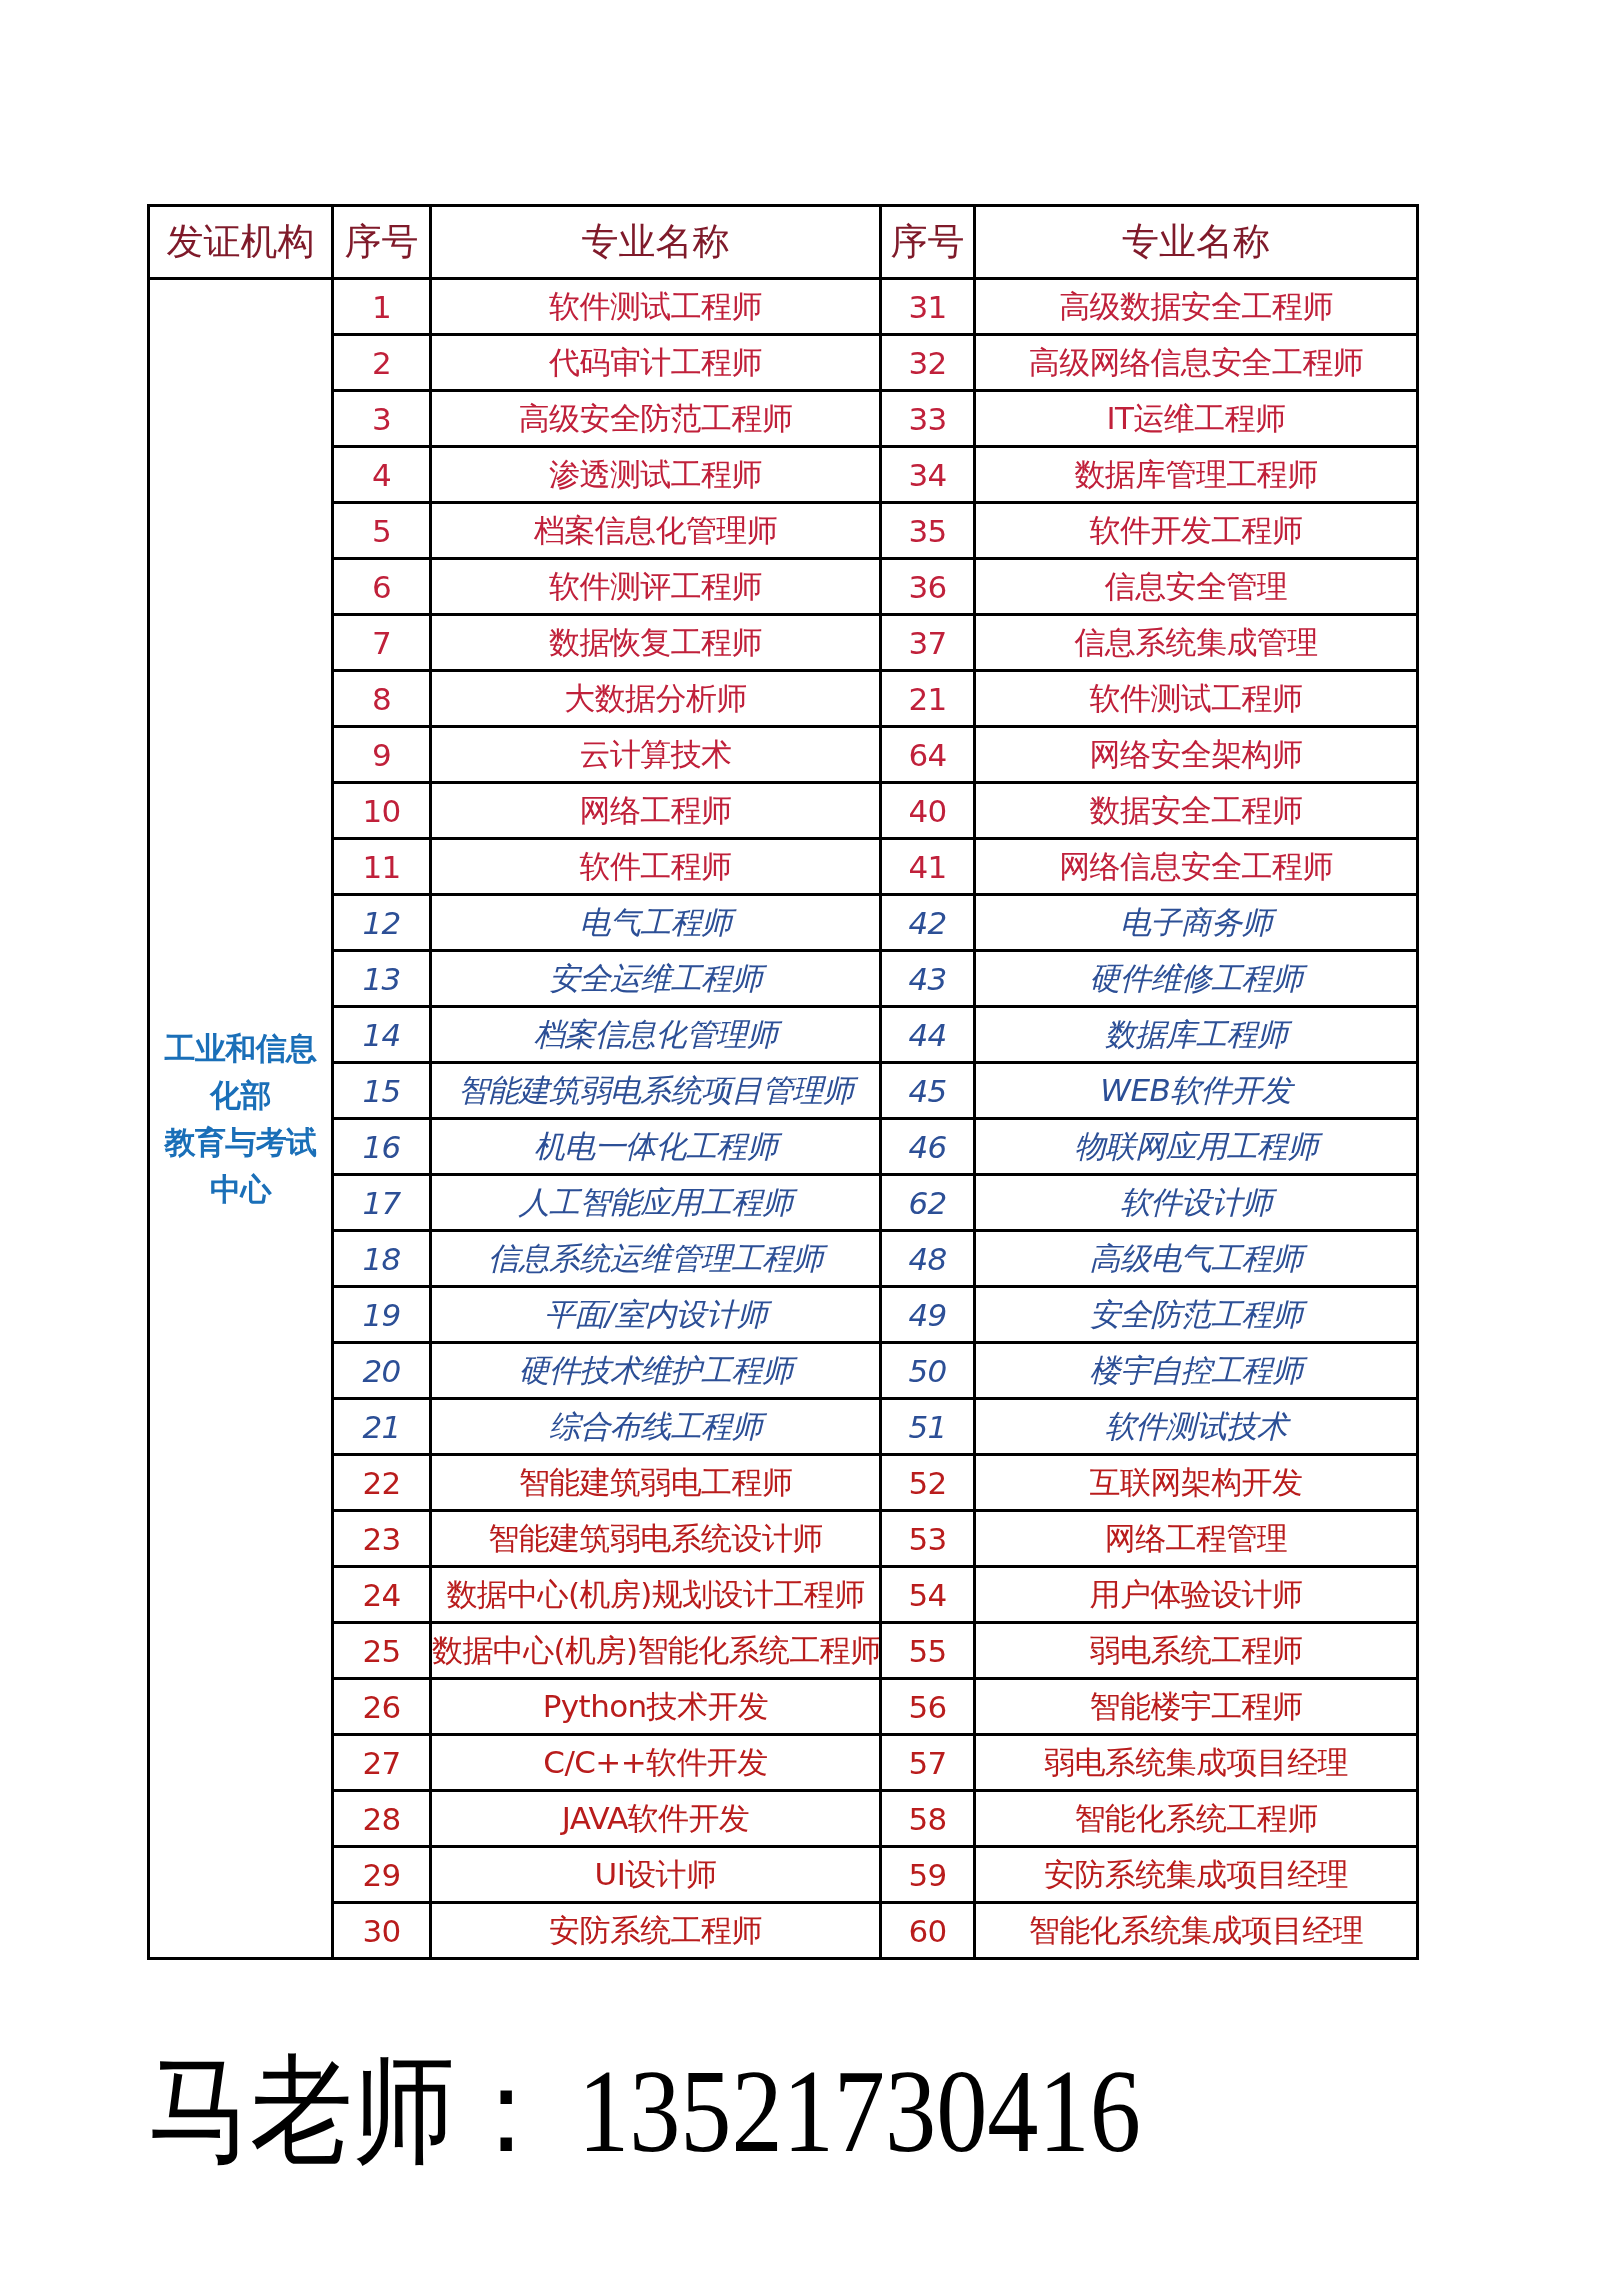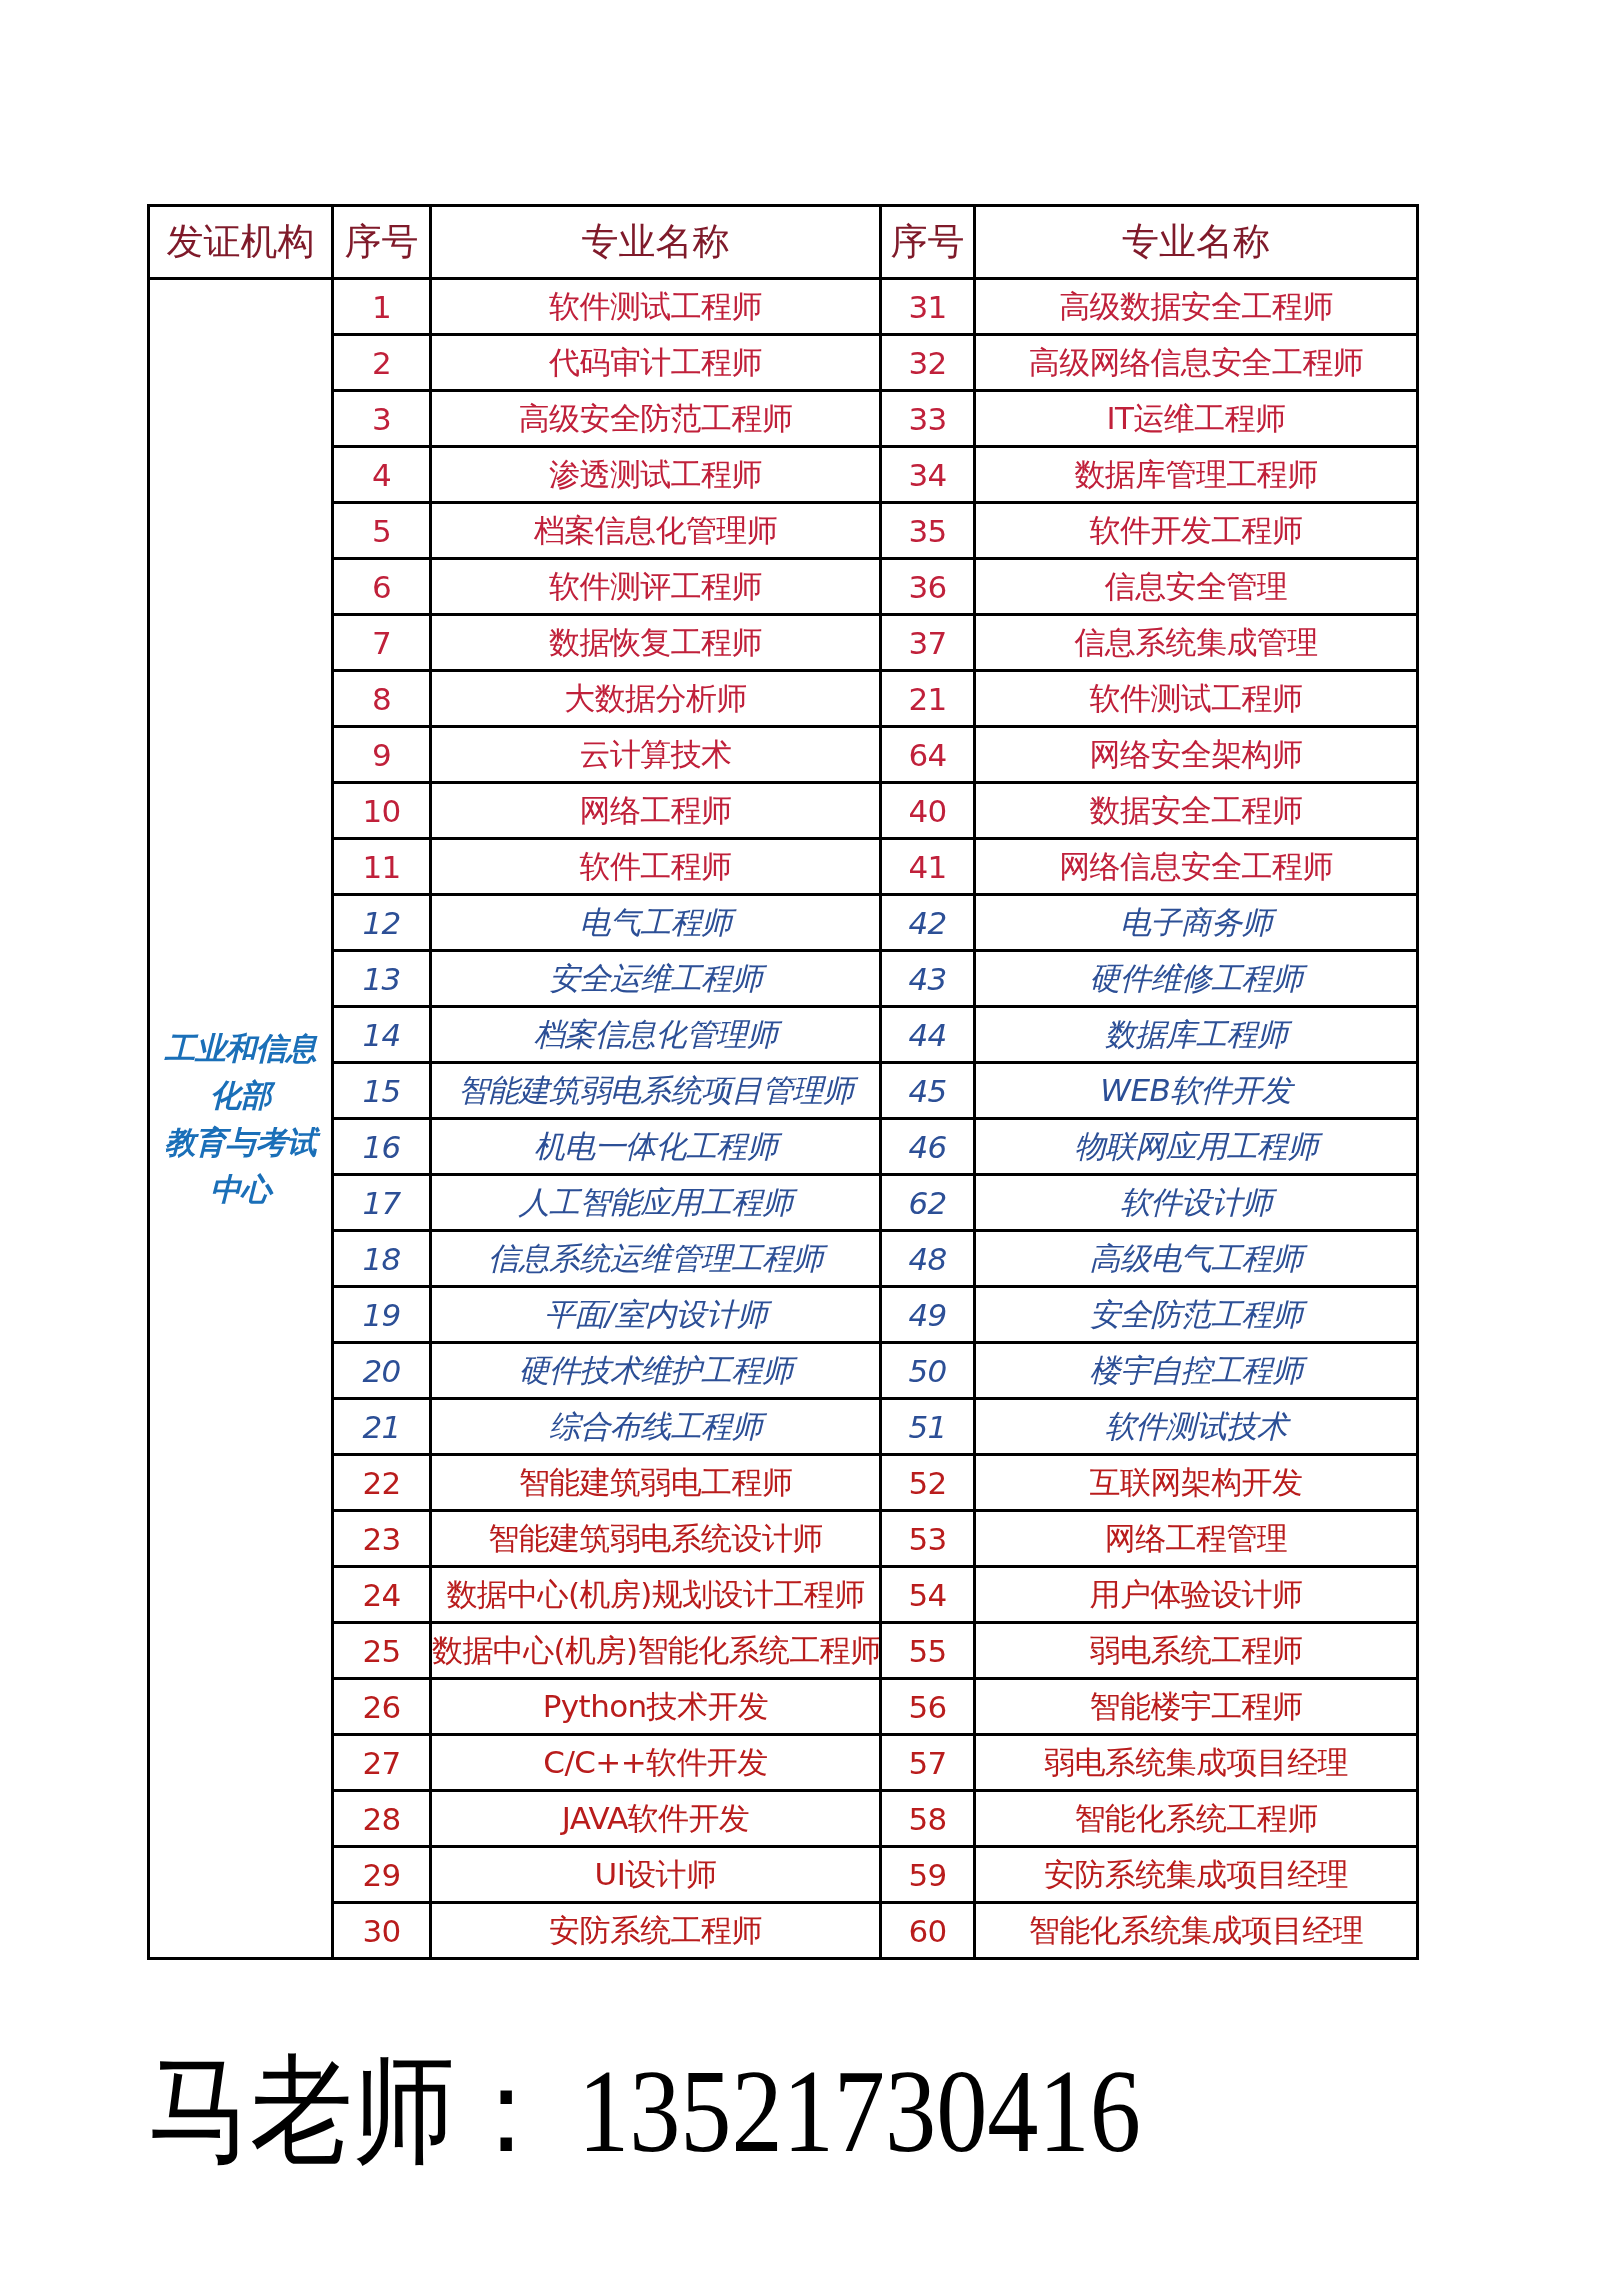--- a/index.html
+++ b/index.html
@@ -37,21 +37,21 @@
   col.c-m2  { width: 443px; }
   td.org {
     color: #1a6fb8;
     font-weight: bold;
     font-size: 31px;
     line-height: 47px;
     white-space: normal;
     letter-spacing: -1.2px;
     padding: 0 3.6px;
   }
-  .org-line { display: block; font-style: italic; }
+  .org-line { display: block; }
   .red   { color: #c0203a; }
   .blue  { color: #2c4f96; font-style: italic; }
   .green { color: #b91c1c; }
   td.long { font-size: 29px; letter-spacing: -1.8px; }
   .footer {
     position: absolute; left: 148px; top: 2051px;
     font-family: "DejaVu Serif", "Liberation Serif", serif;
     font-size: 119px; color: #000000; white-space: nowrap;
     line-height: 1;
     transform: scaleX(0.86); transform-origin: left top;

